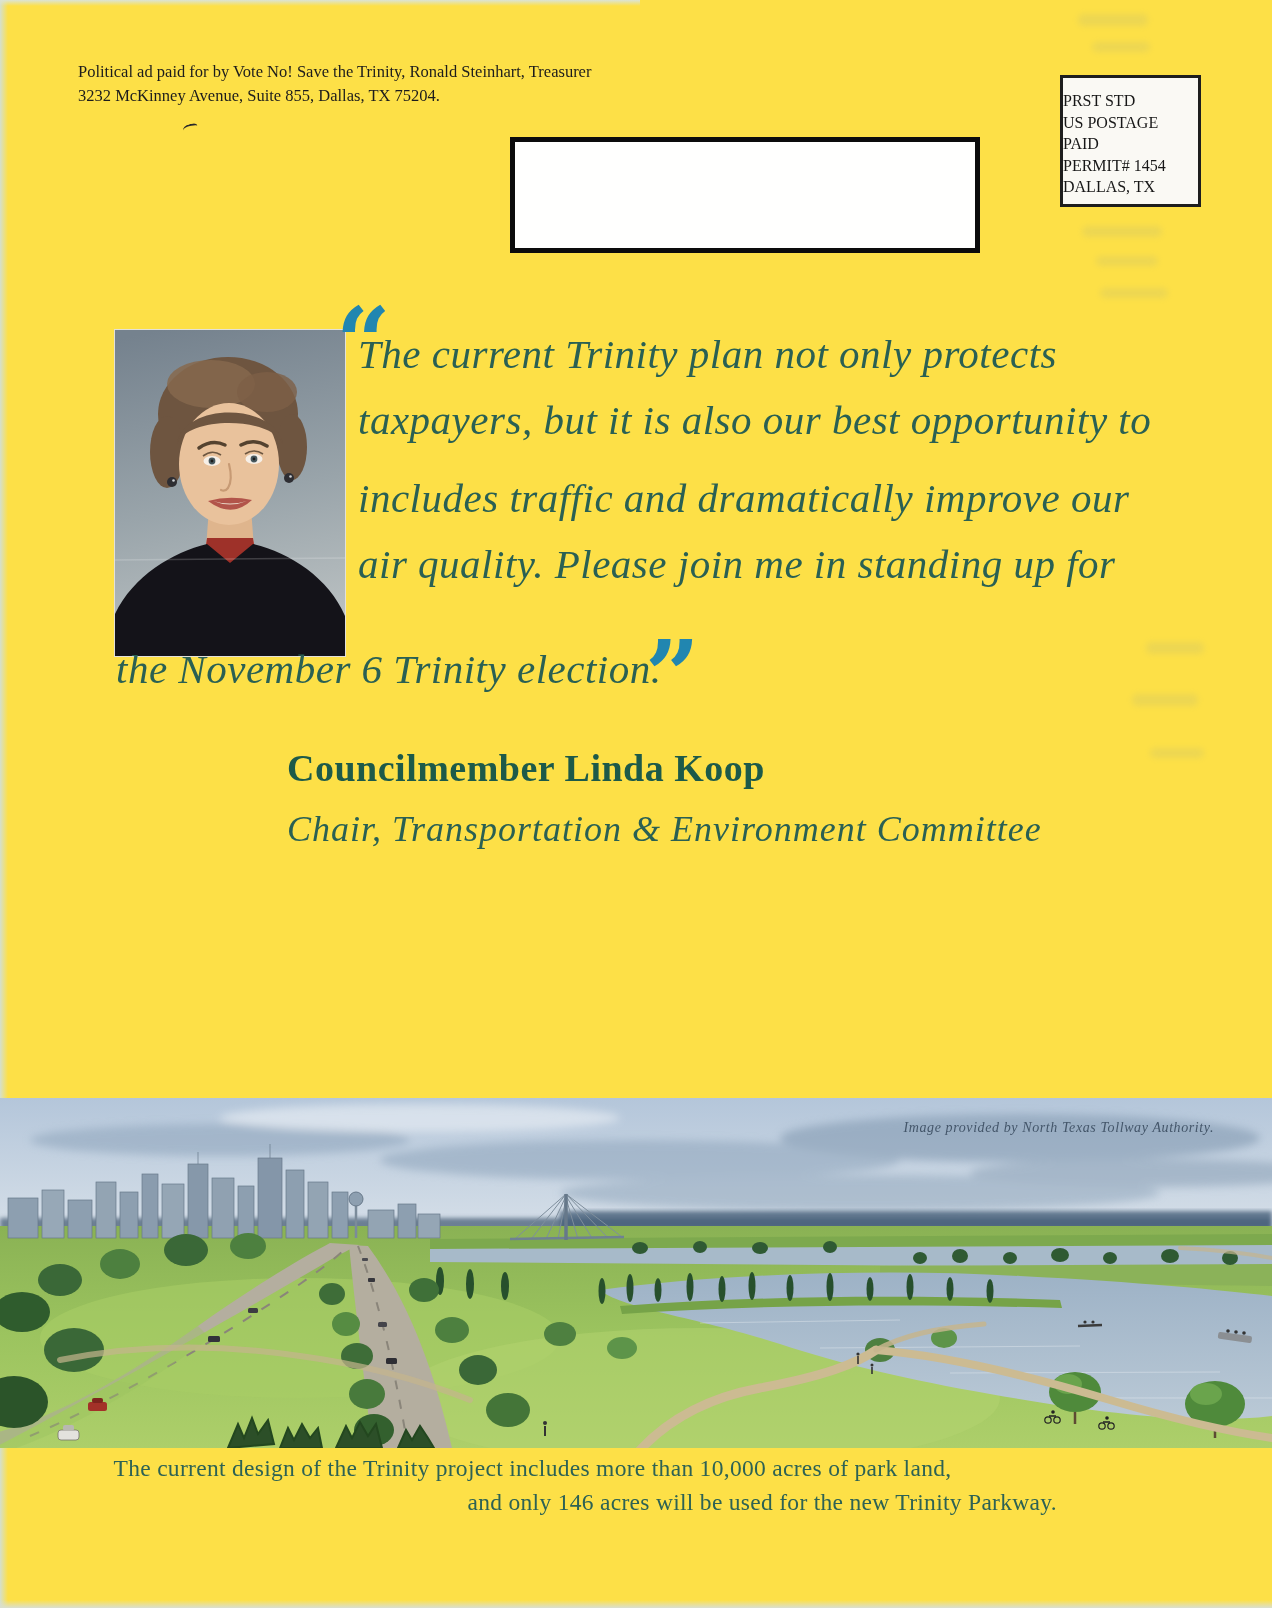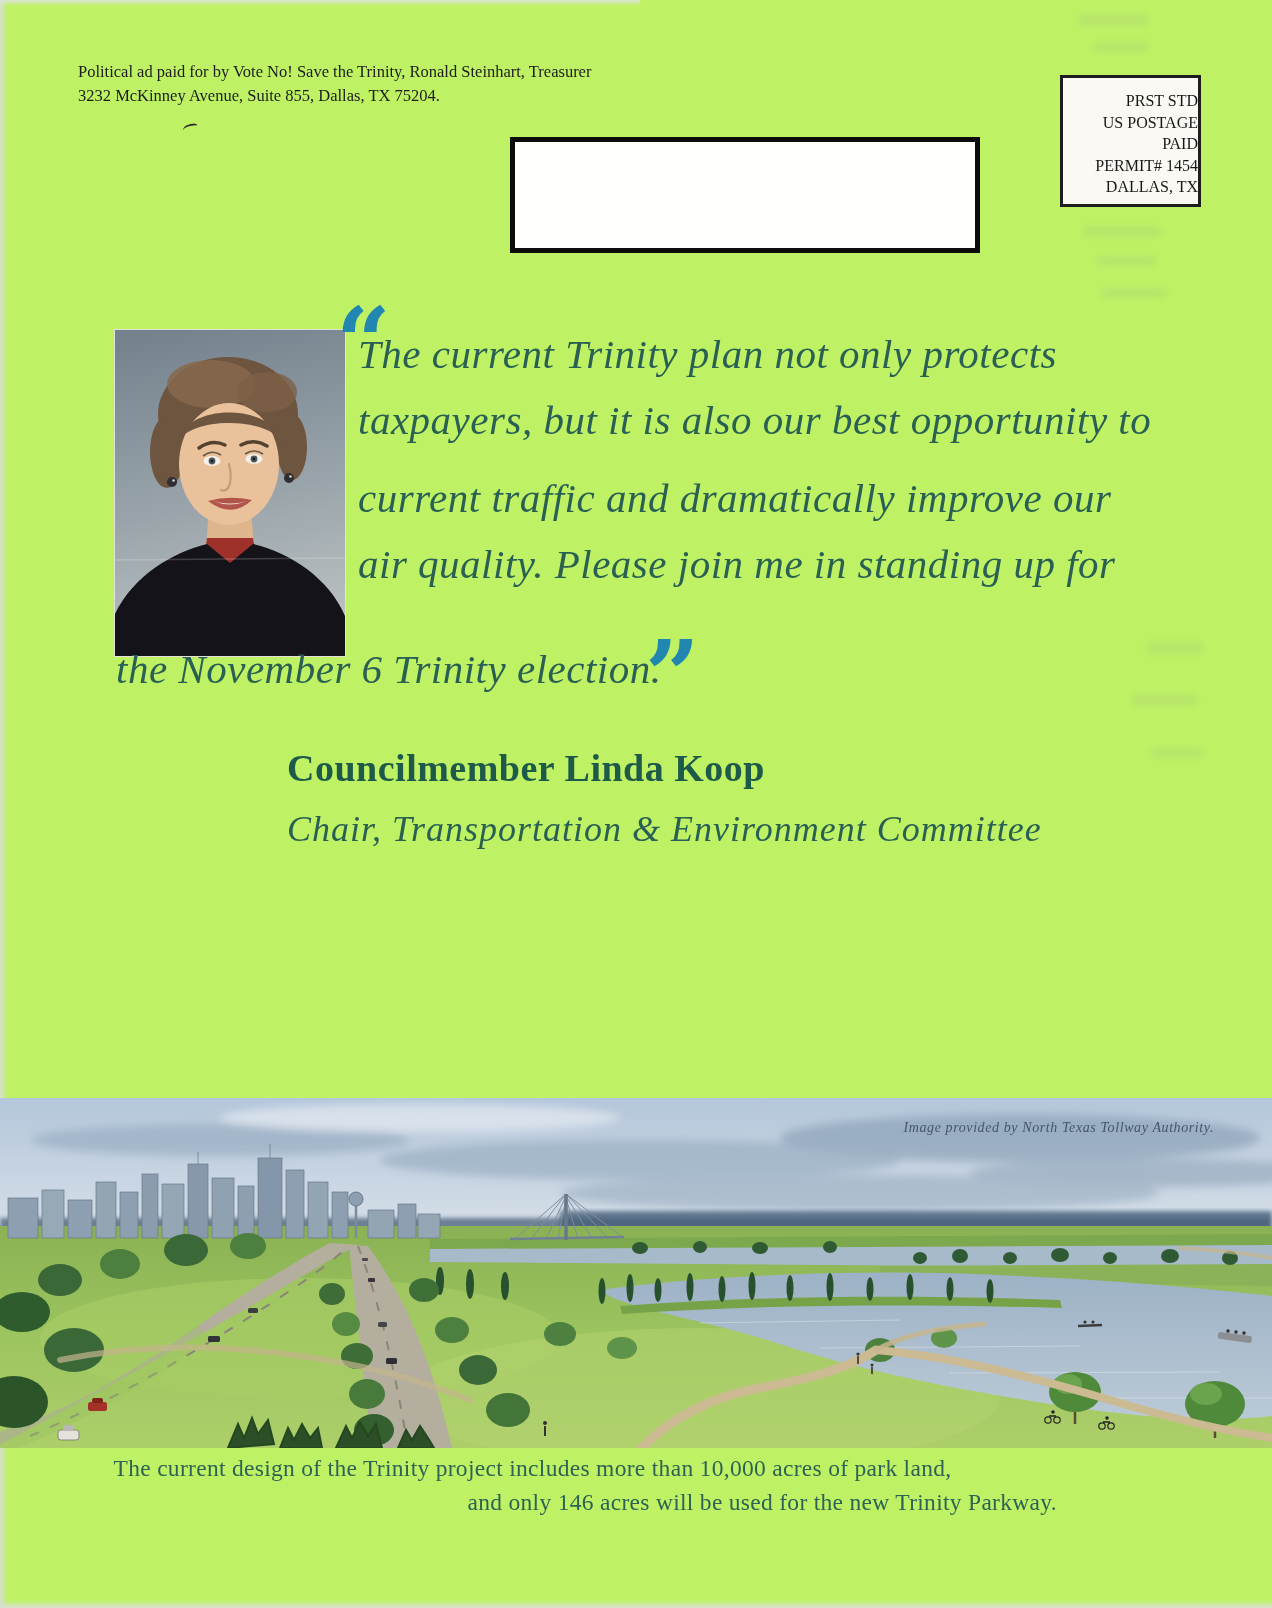--- a/index.html
+++ b/index.html
@@ -1,30 +1,30 @@
 <!DOCTYPE html>
 <html><head>
 <meta charset="utf-8">
 <style>
   html,body{margin:0;padding:0;}
   body{background:#e8e8e8;font-family:"Liberation Serif",serif;}
-  #page{position:relative;width:1272px;height:1608px;background:#bef264;overflow:hidden;margin:0 auto;}
+  #page{position:relative;width:1272px;height:1608px;background:#fde047;overflow:hidden;margin:0 auto;}
   .abs{position:absolute;}
 
   
   .edge-left{left:0;top:0;width:8px;height:1608px;background:linear-gradient(to right,#d5e0cd,rgba(213,224,205,0));}
   .edge-top{left:0;top:0;width:640px;height:6px;background:linear-gradient(to bottom,#dce4d4,rgba(220,228,212,0));}
   .edge-bottom{left:0;top:1600px;width:1272px;height:8px;background:linear-gradient(to top,#dadfd0,rgba(218,223,208,0));}
 
   
   .disclaimer{left:78px;top:60px;font-size:16.5px;line-height:24px;color:#1c1c1c;}
   .ink-mark{left:183px;top:124px;width:15px;height:7px;border-top:2.5px solid #2a2a2a;border-radius:50% 40% 0 0;transform:rotate(-14deg);}
   .addr-box{left:510px;top:137px;width:460px;height:106px;border:5px solid #0c0c0c;background:#fffffe;}
   .postage{left:1060px;top:75px;width:135px;height:114px;border:3px solid #1e1e1e;background:#faf9f4;
-           text-align:right;font-size:16px;line-height:21.5px;color:#171717;padding-top:12px;}
+           text-align:left;font-size:16px;line-height:21.5px;color:#171717;padding-top:12px;}
   .postage div{white-space:nowrap;}
 
   
   .ghost{background:#97a58f;opacity:.16;border-radius:5px;filter:blur(3px);}
 
   
   .photo{left:115px;top:330px;width:230px;height:326px;box-shadow:0 0 0 1px #e4e1d8;}
 
   
   .qmark{font-family:"DejaVu Serif",serif;font-weight:bold;font-size:95px;line-height:1;color:#2186b0;}
@@ -113,21 +113,21 @@
     <circle cx="58.5" cy="150.5" r="1.3" fill="#cfd3d6"></circle>
       <circle cx="175.5" cy="146.5" r="1.3" fill="#cfd3d6"></circle>
     <path d="M92,208 L138,208 L147,262 C126,272 102,272 84,262 Z" fill="#9e3129"></path>
     <path d="M0,326 L0,284 C18,246 58,222 92,214 L115,233 L138,214 C174,222 214,248 230,286 L230,326 Z" fill="#141319"></path>
     <line x1="0" y1="230" x2="230" y2="228" stroke="#ffffff" opacity="0.18" stroke-width="1.5"></line>
   </svg>
 
   <div class="abs qmark oq">“</div>
   <div class="abs q-line q1">The current Trinity plan not only protects</div>
   <div class="abs q-line q2">taxpayers, but it is also our best opportunity to</div>
-  <div class="abs q-line q3">current traffic and dramatically improve our</div>
+  <div class="abs q-line q3">includes traffic and dramatically improve our</div>
   <div class="abs q-line q4">air quality. Please join me in standing up for</div>
   <div class="abs q-line q6">the November 6 Trinity election.</div>
   <div class="abs qmark cq">”</div>
 
   <div class="abs author">Councilmember Linda Koop</div>
   <div class="abs author-title">Chair, Transportation &amp; Environment Committee</div>
 
   <svg class="abs illus" viewBox="0 0 1272 350" preserveAspectRatio="none" xmlns="http://www.w3.org/2000/svg">
     <defs>
       <linearGradient id="skyg" x1="0" y1="0" x2="0" y2="1">

